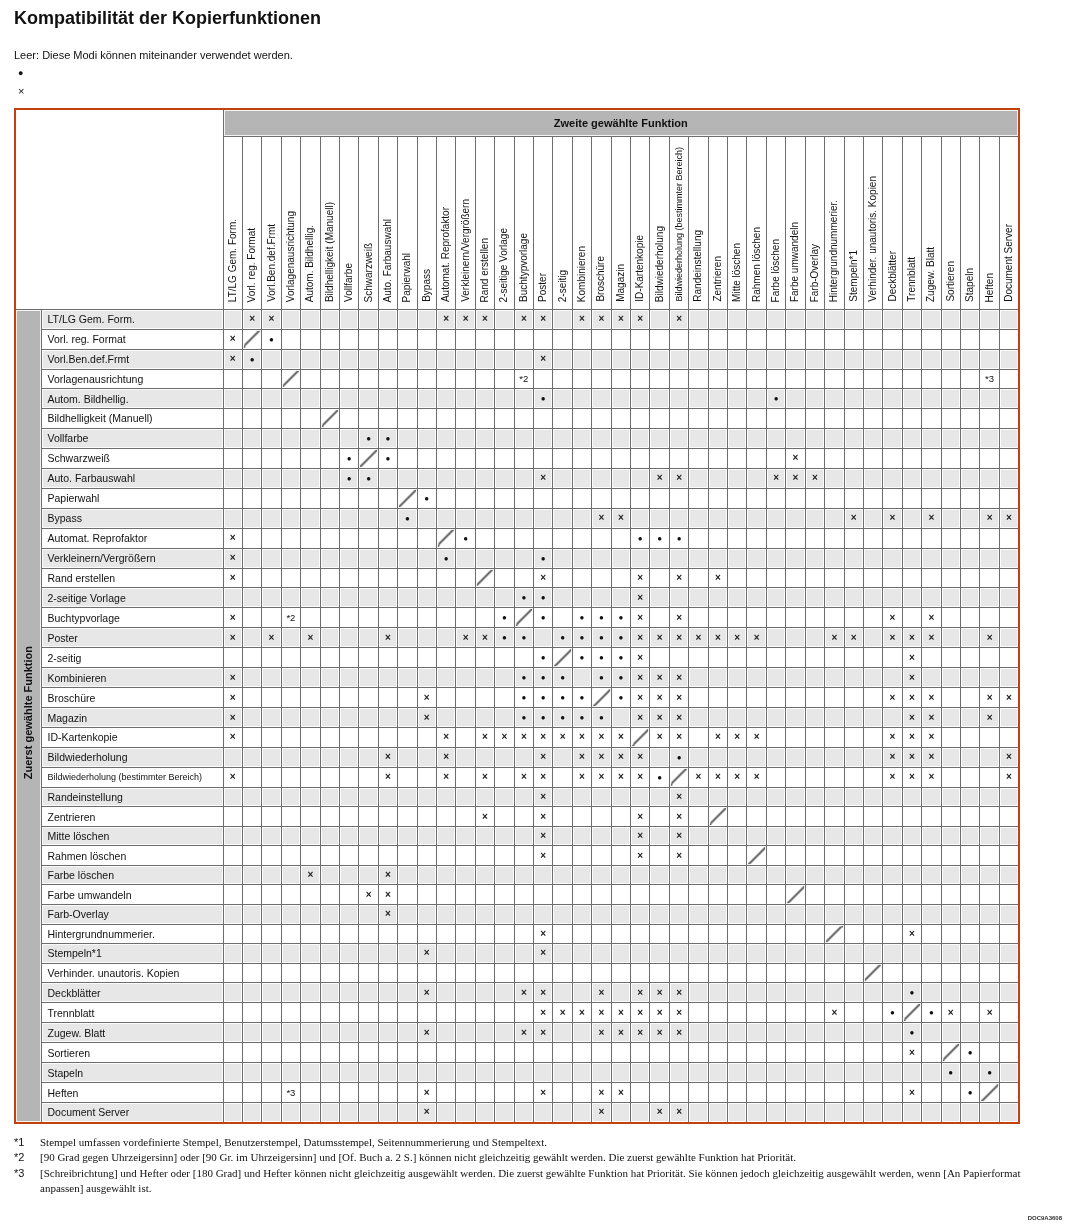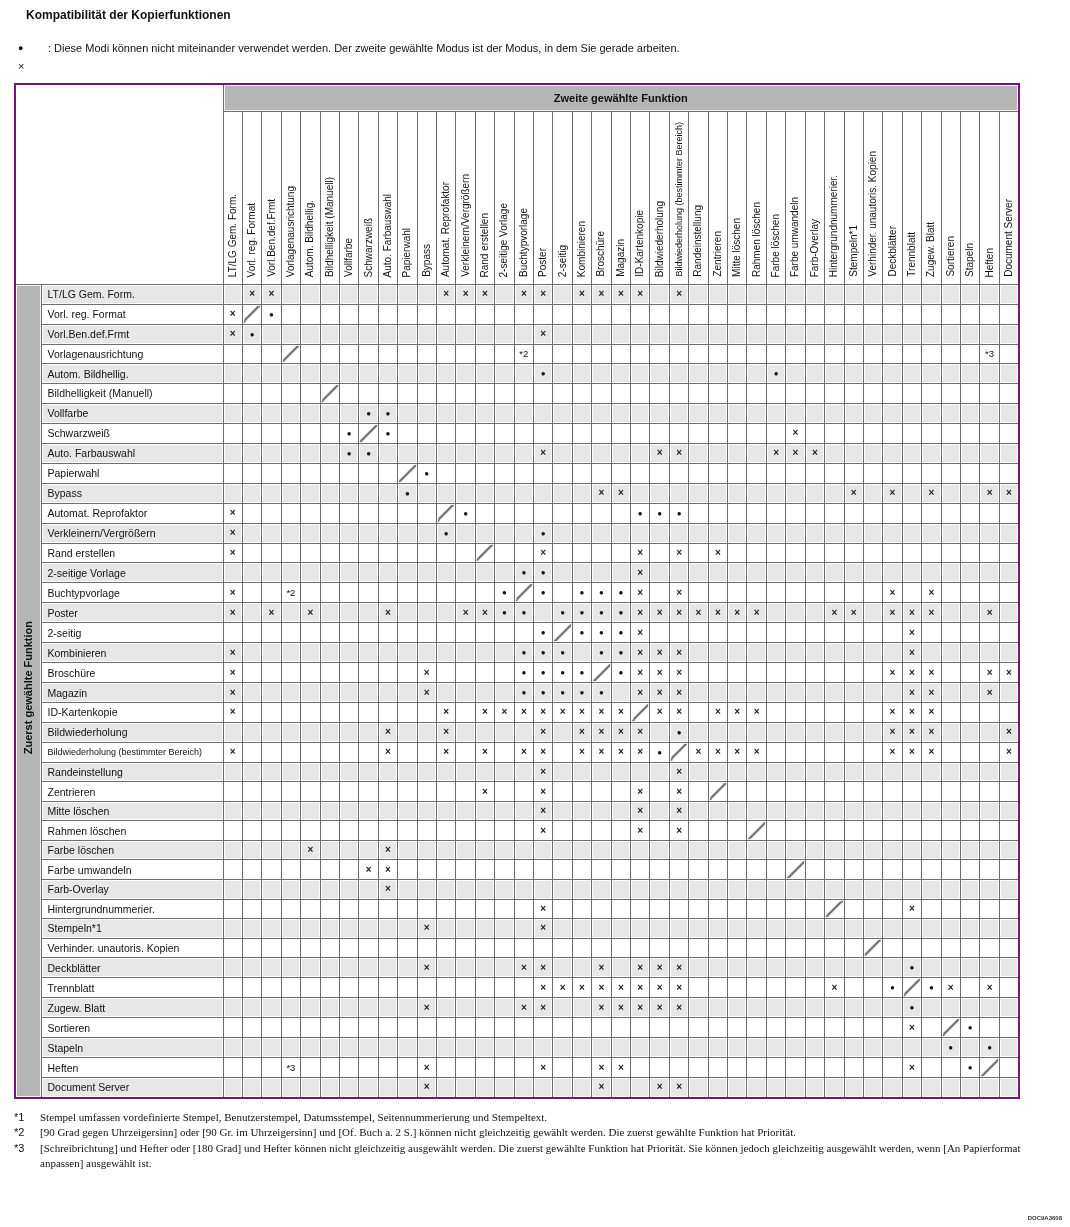--- a/index.html
+++ b/index.html
@@ -1,24 +1,24 @@
 <!DOCTYPE html>
 <html><head>
 <meta charset="utf-8">
 <style>
   html,body{margin:0;padding:0;background:#fff;color:#111;
     font-family:"Liberation Sans","DejaVu Sans",sans-serif;}
   body{width:1070px;height:1227px;position:relative;overflow:hidden;}
   .page{padding:8px 14px 0 14px;}
-  h1{font-size:12px;margin:0 0 17px 12px;font-weight:bold;letter-spacing:0;}
+  h1{font-size:18px;margin:0 0 17px 0;font-weight:bold;letter-spacing:0;}
   .legend{font-size:11px;margin:0 0 8px 0;}
   .legend .row{display:flex;line-height:18px;}
   .legend .sym{width:30px;flex:none;padding-left:4px;}
   .legend .sym.dot{font-size:9px;line-height:18px;}
-  .matrix{border-collapse:collapse;table-layout:fixed;width:1006px;border:2px solid #701a75;}
+  .matrix{border-collapse:collapse;table-layout:fixed;width:1006px;border:2px solid #c2410c;}
   .matrix td{border:1px solid #6e6e6e;box-shadow:inset 0 0 0 1px rgba(255,255,255,.85);
     padding:0;text-align:center;vertical-align:middle;background:#fff;overflow:hidden;}
   td.corner{background:#fff;}
   td.band{background:#b5b5b5;height:26px;font-size:11px;font-weight:bold;text-align:center;}
   td.colhead{height:172px;vertical-align:bottom;text-align:center;background:#fff;overflow:visible;}
   td.colhead span{display:inline-block;writing-mode:vertical-rl;transform:rotate(180deg);
     white-space:nowrap;font-size:10px;line-height:1;margin-bottom:3px;}
   td.side{background:#b5b5b5;width:26px;text-align:center;vertical-align:middle;overflow:visible;}
   td.side span{display:inline-block;writing-mode:vertical-rl;transform:rotate(180deg);
     white-space:nowrap;font-size:11px;font-weight:bold;}
@@ -38,22 +38,24 @@
   .figcode{position:absolute;right:8px;bottom:6px;font-size:6px;font-weight:bold;color:#333;}
 </style>
 </head>
 <body>
 
 <div class="page">
   <h1>Kompatibilität der Kopierfunktionen</h1>
 
   <div class="legend">
     <div class="row">
+      <span class="t">Leer: Diese Modi können miteinander verwendet werden.</span>
+    </div>
+    <div class="row">
       <span class="sym dot">●</span>
-      <span class="t">: Diese Modi können nicht miteinander verwendet werden. Der zweite gewählte Modus ist der Modus, in dem Sie gerade arbeiten.</span>
     </div>
     <div class="row">
       <span class="sym">×</span>
     </div>
   </div>
 
   <table class="matrix">
     <colgroup id="cg">
         <col style="width: 26px;">
         <col style="width: 182px;">

